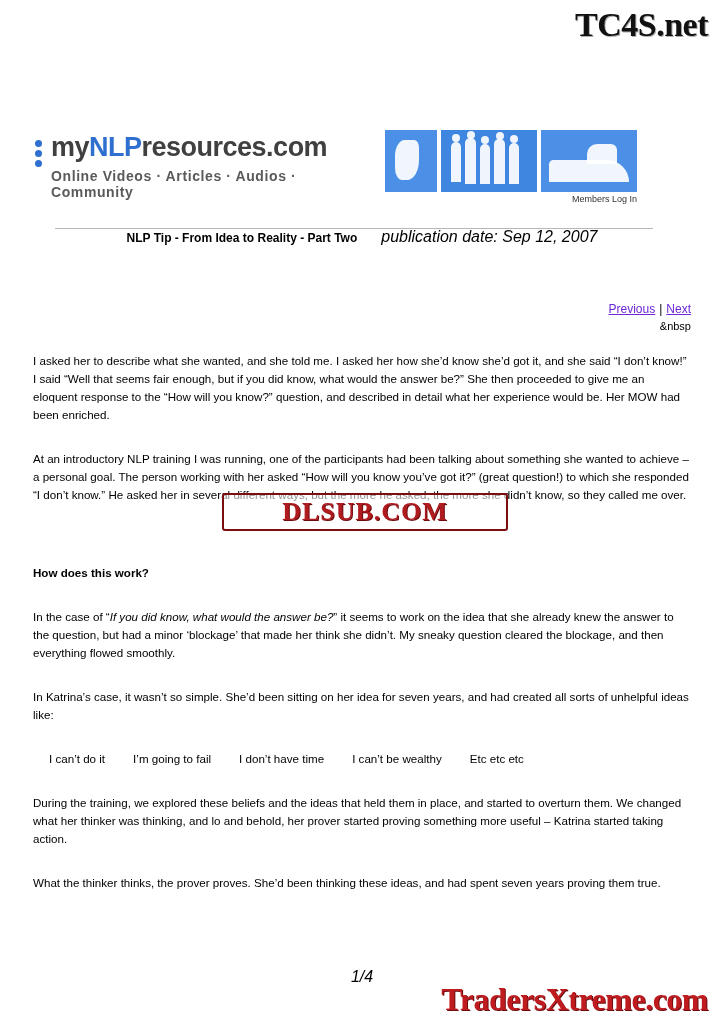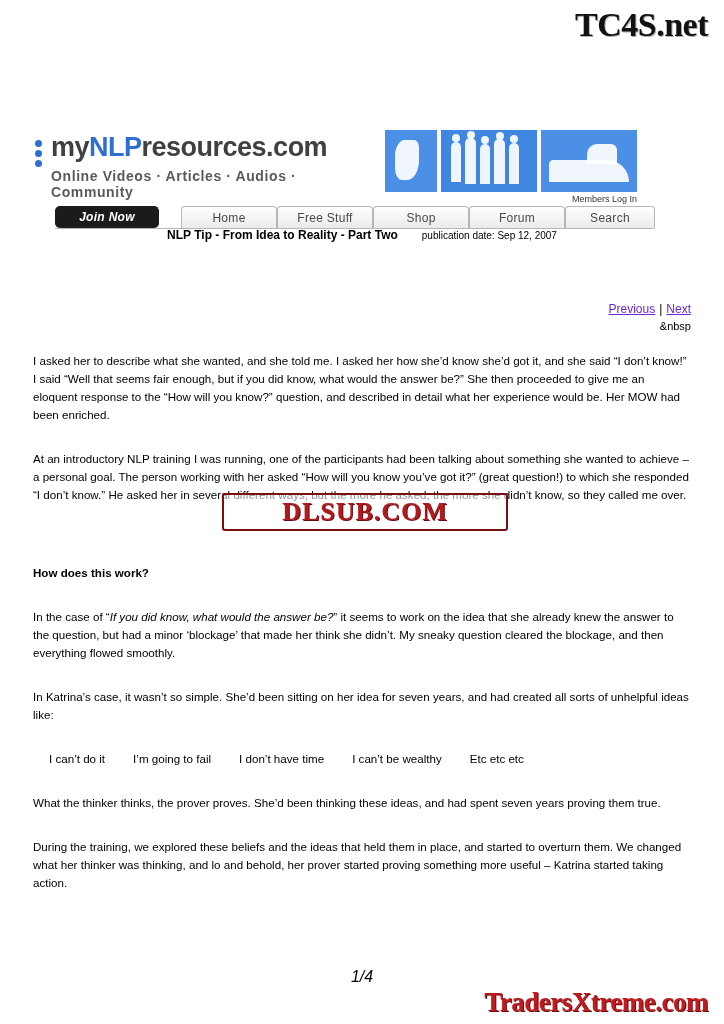--- a/index.html
+++ b/index.html
@@ -169,22 +169,23 @@
     text-align: center;
     font-size: 11.5px;
   }
   .article-title {
     font-weight: bold;
     color: #000000;
     font-size: 12px;
   }
   .pub-date {
     color: #000000;
-    font-size: 10px;
+    font-size: 16px;
     margin-left: 24px;
+    font-style: italic;
   }
 
   
   .pager {
     position: absolute;
     right: 33px;
     top: 302px;
     font-size: 12px;
     text-align: right;
   }
@@ -265,21 +266,21 @@
     font-size: 16px;
     font-style: italic;
     color: #000;
   }
   .footer-watermark {
     position: absolute;
     right: 16px;
     bottom: 6px;
     font-family: "Liberation Serif", serif;
     font-weight: bold;
-    font-size: 27px;
+    font-size: 32px;
     color: #c01c20;
     text-shadow: 1px 1px 0 #6d0c0f;
     letter-spacing: -0.5px;
   }
 </style>
 </head>
 <body>
 
 <div class="top-watermark">TC4S.net</div>
 
@@ -312,28 +313,20 @@
       <div class="silho" style="left:69px;top:5px;width:8px;height:8px;border-radius:50%;"></div>
     </div>
     <div class="banner-img bi3">
       <div class="silho" style="left:8px;top:30px;width:80px;height:22px;border-radius:6px 30px 0 0;"></div>
       <div class="silho" style="left:46px;top:14px;width:30px;height:20px;border-radius:10px 6px 0 0;"></div>
     </div>
   </div>
 
   <div class="members-login">Members Log In</div>
 
-  <div class="nav-tabs">
-    <div class="tab tab-join">Join Now</div>
-    <div class="tab tab-home">Home</div>
-    <div class="tab tab-free">Free Stuff</div>
-    <div class="tab tab-shop">Shop</div>
-    <div class="tab tab-forum">Forum</div>
-    <div class="tab tab-search">Search</div>
-  </div>
   <div class="nav-underline"></div>
 </div>
 
 <div class="title-row">
   <span class="article-title">NLP Tip - From Idea to Reality - Part Two</span><span class="pub-date">publication date: Sep 12, 2007</span>
 </div>
 
 <div class="pager">
   <a>Previous</a><span class="sep">|</span><a>Next</a>
 </div>
@@ -342,20 +335,20 @@
 <div class="content">
   <p>I asked her to describe what she wanted, and she told me. I asked her how she’d know she’d got it, and she said “I don’t know!” I said “Well that seems fair enough, but if you did know, what would the answer be?” She then proceeded to give me an eloquent response to the “How will you know?” question, and described in detail what her experience would be. Her MOW had been enriched.</p>
   <p>At an introductory NLP training I was running, one of the participants had been talking about something she wanted to achieve – a personal goal. The person working with her asked “How will you know you’ve got it?” (great question!) to which she responded “I don’t know.” He asked her in several different ways, but the more he asked, the more she didn’t know, so they called me over.</p>
   <div class="spacer-lg"></div>
   <p class="heading">How does this work?</p>
   <p><span> In the case of “</span><span class="ital">If you did know, what would the answer be?</span><span>” it seems to work on the idea that she already knew the answer to the question, but had a minor ‘blockage’ that made her think she didn’t. My sneaky question cleared the blockage, and then everything flowed smoothly.</span></p>
   <p>In Katrina’s case, it wasn’t so simple. She’d been sitting on her idea for seven years, and had created all sorts of unhelpful ideas like:</p>
   <div class="belief-list">
     <span>I can’t do it</span><span>I’m going to fail</span><span>I don’t have time</span><span>I can’t be wealthy</span><span>Etc etc etc</span>
   </div>
+  <p>During the training, we explored these beliefs and the ideas that held them in place, and started to overturn them. We changed what her thinker was thinking, and lo and behold, her prover started proving something more useful – Katrina started taking action.</p>
   <p>What the thinker thinks, the prover proves. She’d been thinking these ideas, and had spent seven years proving them true.</p>
-  <p>During the training, we explored these beliefs and the ideas that held them in place, and started to overturn them. We changed what her thinker was thinking, and lo and behold, her prover started proving something more useful – Katrina started taking action.</p>
 </div>
 
 <div class="dlsub">DLSUB.COM</div>
 
 <div class="page-num">1/4</div>
 <div class="footer-watermark">TradersXtreme.com</div>
 
 </body></html>

